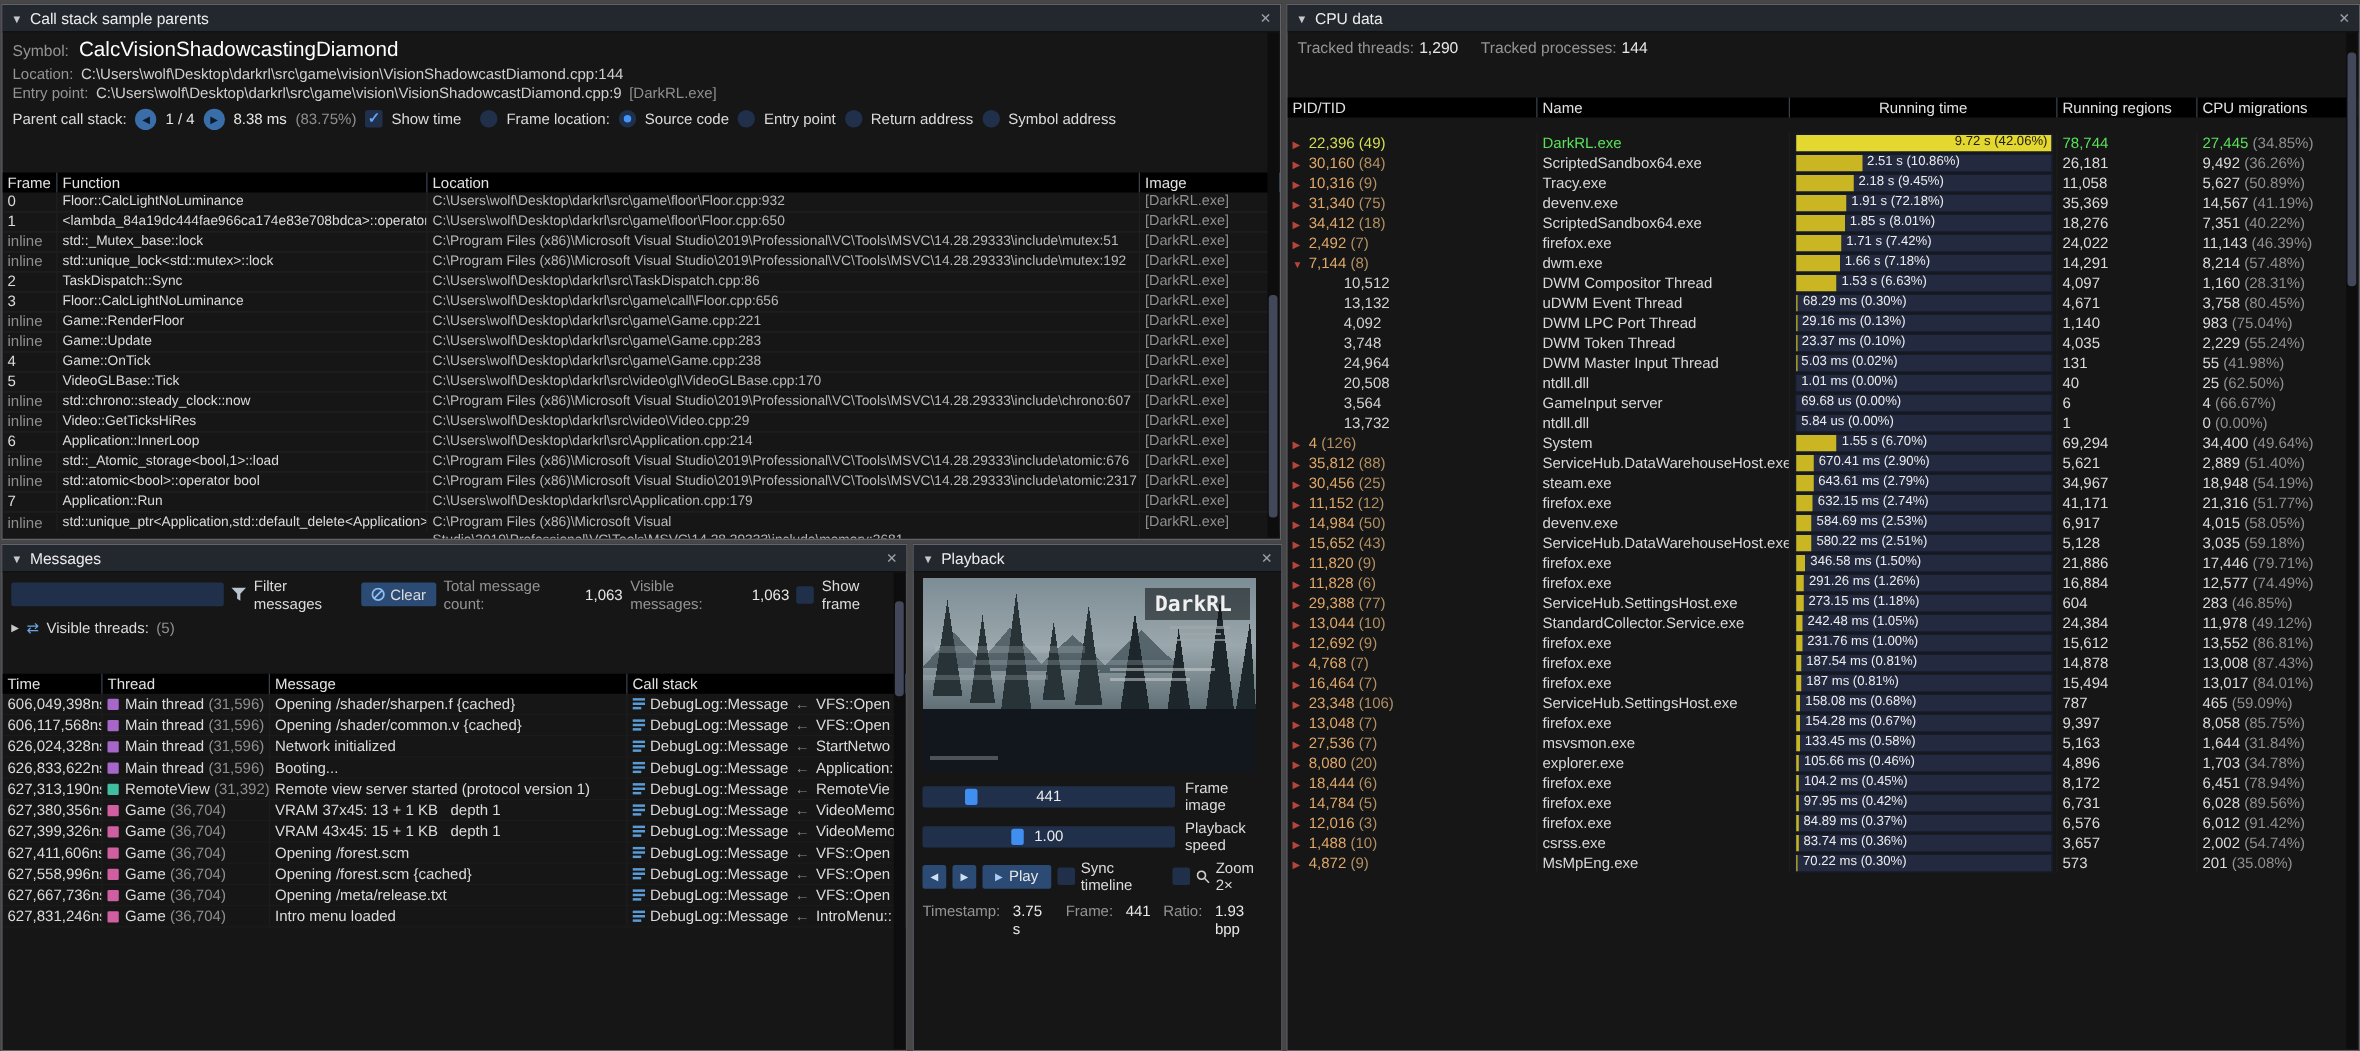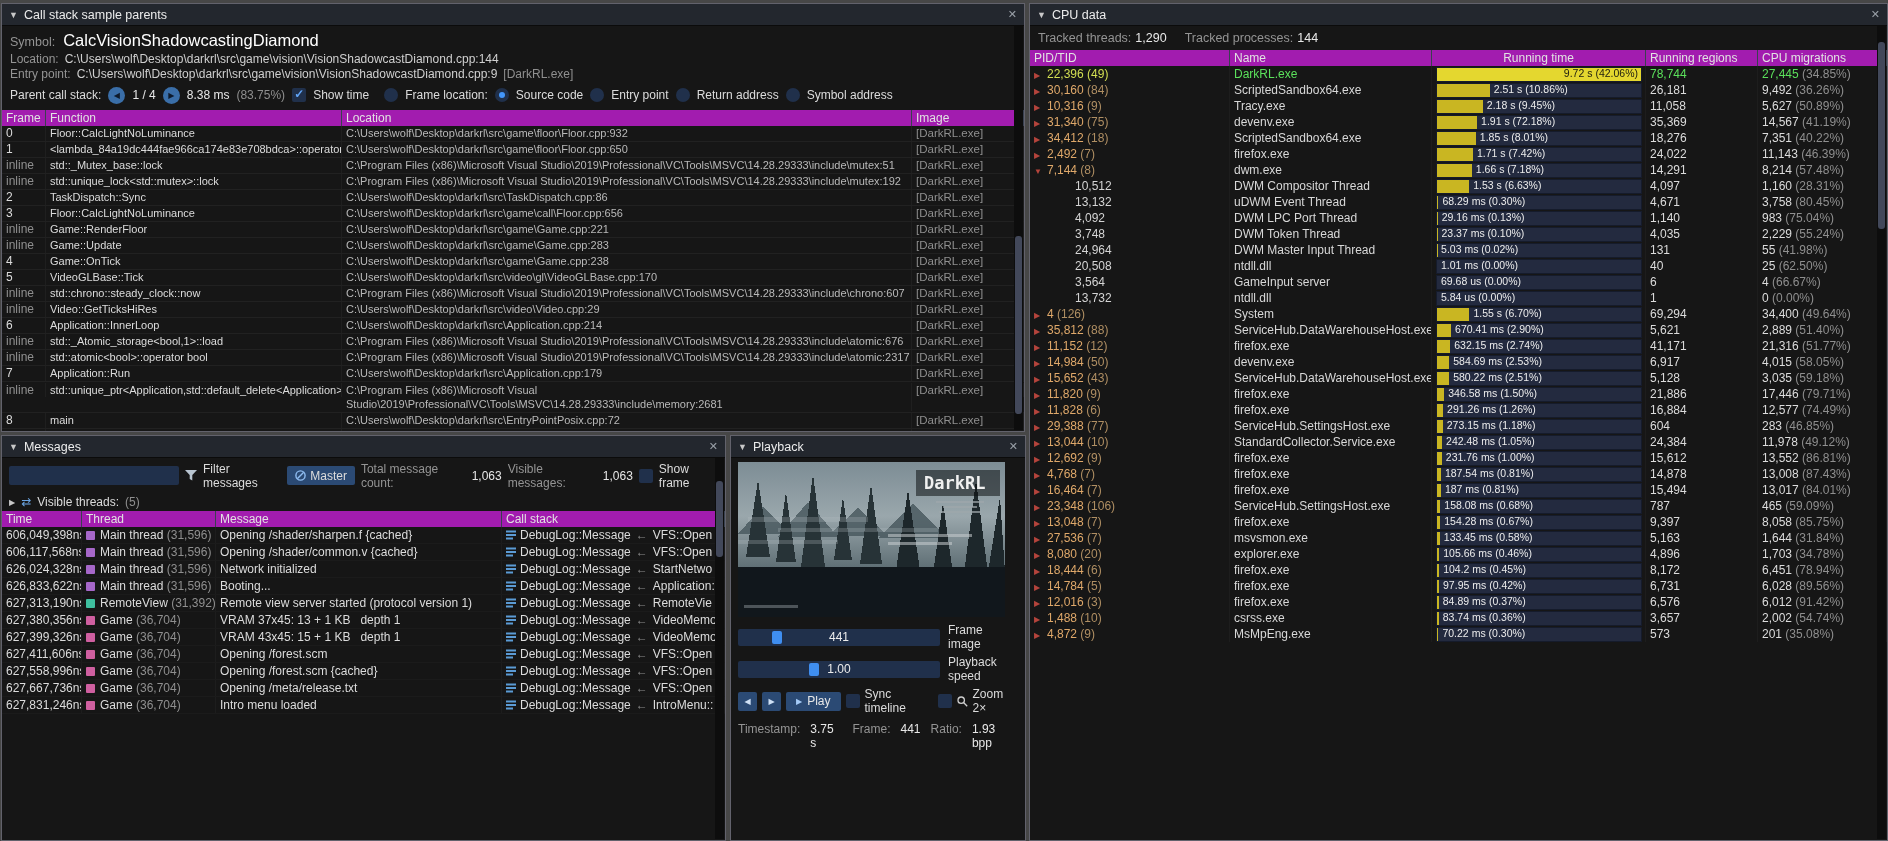--- a/index.html
+++ b/index.html
@@ -7,21 +7,21 @@
        font-family:"Liberation Sans",sans-serif;color:#dcdcdc;font-size:12.5px;}
   .panel{position:absolute;background:#161616;border:1px solid #62626c;overflow:hidden;display:flex;flex-direction:column;}
   .titlebar{flex:none;height:21px;background:#23272e;display:flex;align-items:center;gap:6px;padding:0 7px;border-bottom:1px solid #0b0b0b;}
   .tri-down{font-size:9px;color:#c8c8c8;}
   .titlebar .title{font-size:12.5px;color:#ececec;}
   .titlebar .close{margin-left:auto;color:#9aa0a8;font-size:11px;cursor:pointer;}
   .lbl{color:#949494;}
   .dim{color:#8f8f8f;}
   .val{color:#e8e8e8;}
   .cell{padding:0 4px;white-space:nowrap;overflow:hidden;}
-  .table-header{flex:none;height:16px;background:#a21caf;display:grid;align-items:center;font-size:12px;color:#e2e2e2;}
+  .table-header{flex:none;height:16px;background:#000000;display:grid;align-items:center;font-size:12px;color:#e2e2e2;margin-top:28px;}
   .table-header .cell{border-right:1px solid #39414f;height:16px;line-height:16px;}
   
   .cs-head{padding:5px 8px 1px;flex:none;}
   .sym-line{height:20px;display:flex;align-items:baseline;gap:8px;}
   .sym-name{color:#ffffff;font-size:16.5px;}
   .path-line{height:15px;font-size:12px;display:flex;gap:6px;align-items:center;}
   .path-val{color:#cfcfcf;}
   .cs-controls{display:flex;align-items:center;gap:7px;padding:2px 8px 4px;font-size:12px;height:22px;flex:none;}
   .round-btn{width:17px;height:17px;border-radius:50%;background:#3a6ea8;display:flex;align-items:center;justify-content:center;color:#0e1a2b;font-size:8px;flex:none;cursor:pointer;}
   .cb{width:14px;height:14px;background:#20304b;border-radius:2px;position:relative;display:inline-block;flex:none;cursor:pointer;}
@@ -59,21 +59,21 @@
   .grab{position:absolute;top:2px;width:10px;height:13px;background:#3f8ef0;border-radius:2px;}
   .s-val{position:absolute;left:0;right:0;text-align:center;line-height:17px;font-size:12px;color:#ececec;pointer-events:none;}
   .sq-btn{width:19px;height:19px;background:#2b4a74;border:none;border-radius:2px;color:#cfe0f5;font-size:8px;display:flex;align-items:center;justify-content:center;cursor:pointer;flex:none;padding:0;}
   .play-btn{height:19px;display:flex;align-items:center;gap:5px;background:#2b4a74;border:none;border-radius:2px;color:#e8e8e8;font:inherit;font-size:12px;padding:0 10px;cursor:pointer;flex:none;}
   .play-ico{font-size:8px;color:#a5cbf7;}
   .pb-status{display:flex;gap:10px;padding:3px 7px;font-size:12px;flex:none;}
   
   .cpu-info{display:flex;gap:4px;align-items:center;padding:2px 8px;height:20px;font-size:12.5px;flex:none;}
   .cpu-info .gap{width:10px;}
   .cpu-grid{grid-template-columns:200px 202px 214px 112px 1fr;}
-  .cpu-body{flex:1;overflow:hidden;}
+  .cpu-body{flex:1;overflow:hidden;margin-top:12px;}
   .cpu-row{display:grid;grid-template-columns:200px 202px 214px 112px 1fr;height:16px;font-size:12px;align-items:center;line-height:16px;}
   .cpu-row .cell{border-right:1px solid rgba(255,255,255,0.03);height:16px;}
   .exp{display:inline-block;width:13px;color:#b5443c;font-size:8px;cursor:pointer;}
   .pidv{color:#dfa86a;}
   .cnt{color:#b08f63;}
   .cpu-row.child .p-pid{padding-left:32px;}
   .cpu-row.child .pidv{color:#d4d4d4;}
   .p-name{color:#d8d8d8;}
   .bar{position:relative;width:204px;height:13px;background:#232a3f;border:1px solid #151b2b;margin-top:1px;}
   .fill{position:absolute;left:0;top:0;bottom:0;background:#c9b622;}
@@ -273,21 +273,21 @@
     <input class="filter-input" placeholder="" style="">
     <svg class="funnel" viewBox="0 0 12 11">
         <polygon points="0,0 12,0 7.3,5 7.3,10.5 4.7,9 4.7,5" fill="#b8c4d0"></polygon>
       </svg>
     <span>Filter messages</span>
     <button class="btn">
       <svg class="clear-ico" viewBox="0 0 11 11">
           <circle cx="5.5" cy="5.5" r="4.6" fill="none" stroke="#8fbdf2" stroke-width="1.4"></circle>
           <line x1="2.3" y1="8.7" x2="8.7" y2="2.3" stroke="#8fbdf2" stroke-width="1.4"></line>
         </svg>
-      <span>Master</span>
+      <span>Clear</span>
     </button>
     <span class="lbl">Total message count:</span>
     <span class="val">1,063</span>
     <span class="lbl">Visible messages:</span>
     <span class="val">1,063</span>
     <span class="cb"></span>
     <span>Show frame</span>
   </div>
   <div class="threads-row">
     <span class="tri-down" style="font-size:8px;">▶</span>
@@ -736,20 +736,32 @@
         <div class="cell p-time">
           <div class="bar">
             <div class="fill" style="width:6.89%"></div>
             <span class="bt" style="left:calc(6.89% + 4px)">670.41 ms (2.90%)</span>
           </div>
         </div>
         <div class="cell p-reg">5,621</div>
         <div class="cell p-mig">2,889<span class="dim">&nbsp;(51.40%)</span></div>
       </div>
       <div class="cpu-row">
+        <div class="cell p-pid"><span class="exp">▶</span><span class="pidv">30,456</span><span class="cnt">&nbsp;(25)</span></div>
+        <div class="cell p-name">steam.exe</div>
+        <div class="cell p-time">
+          <div class="bar">
+            <div class="fill" style="width:6.63%"></div>
+            <span class="bt" style="left:calc(6.63% + 4px)">643.61 ms (2.79%)</span>
+          </div>
+        </div>
+        <div class="cell p-reg">34,967</div>
+        <div class="cell p-mig">18,948<span class="dim">&nbsp;(54.19%)</span></div>
+      </div>
+      <div class="cpu-row">
         <div class="cell p-pid"><span class="exp">▶</span><span class="pidv">11,152</span><span class="cnt">&nbsp;(12)</span></div>
         <div class="cell p-name">firefox.exe</div>
         <div class="cell p-time">
           <div class="bar">
             <div class="fill" style="width:6.51%"></div>
             <span class="bt" style="left:calc(6.51% + 4px)">632.15 ms (2.74%)</span>
           </div>
         </div>
         <div class="cell p-reg">41,171</div>
         <div class="cell p-mig">21,316<span class="dim">&nbsp;(51.77%)</span></div>

